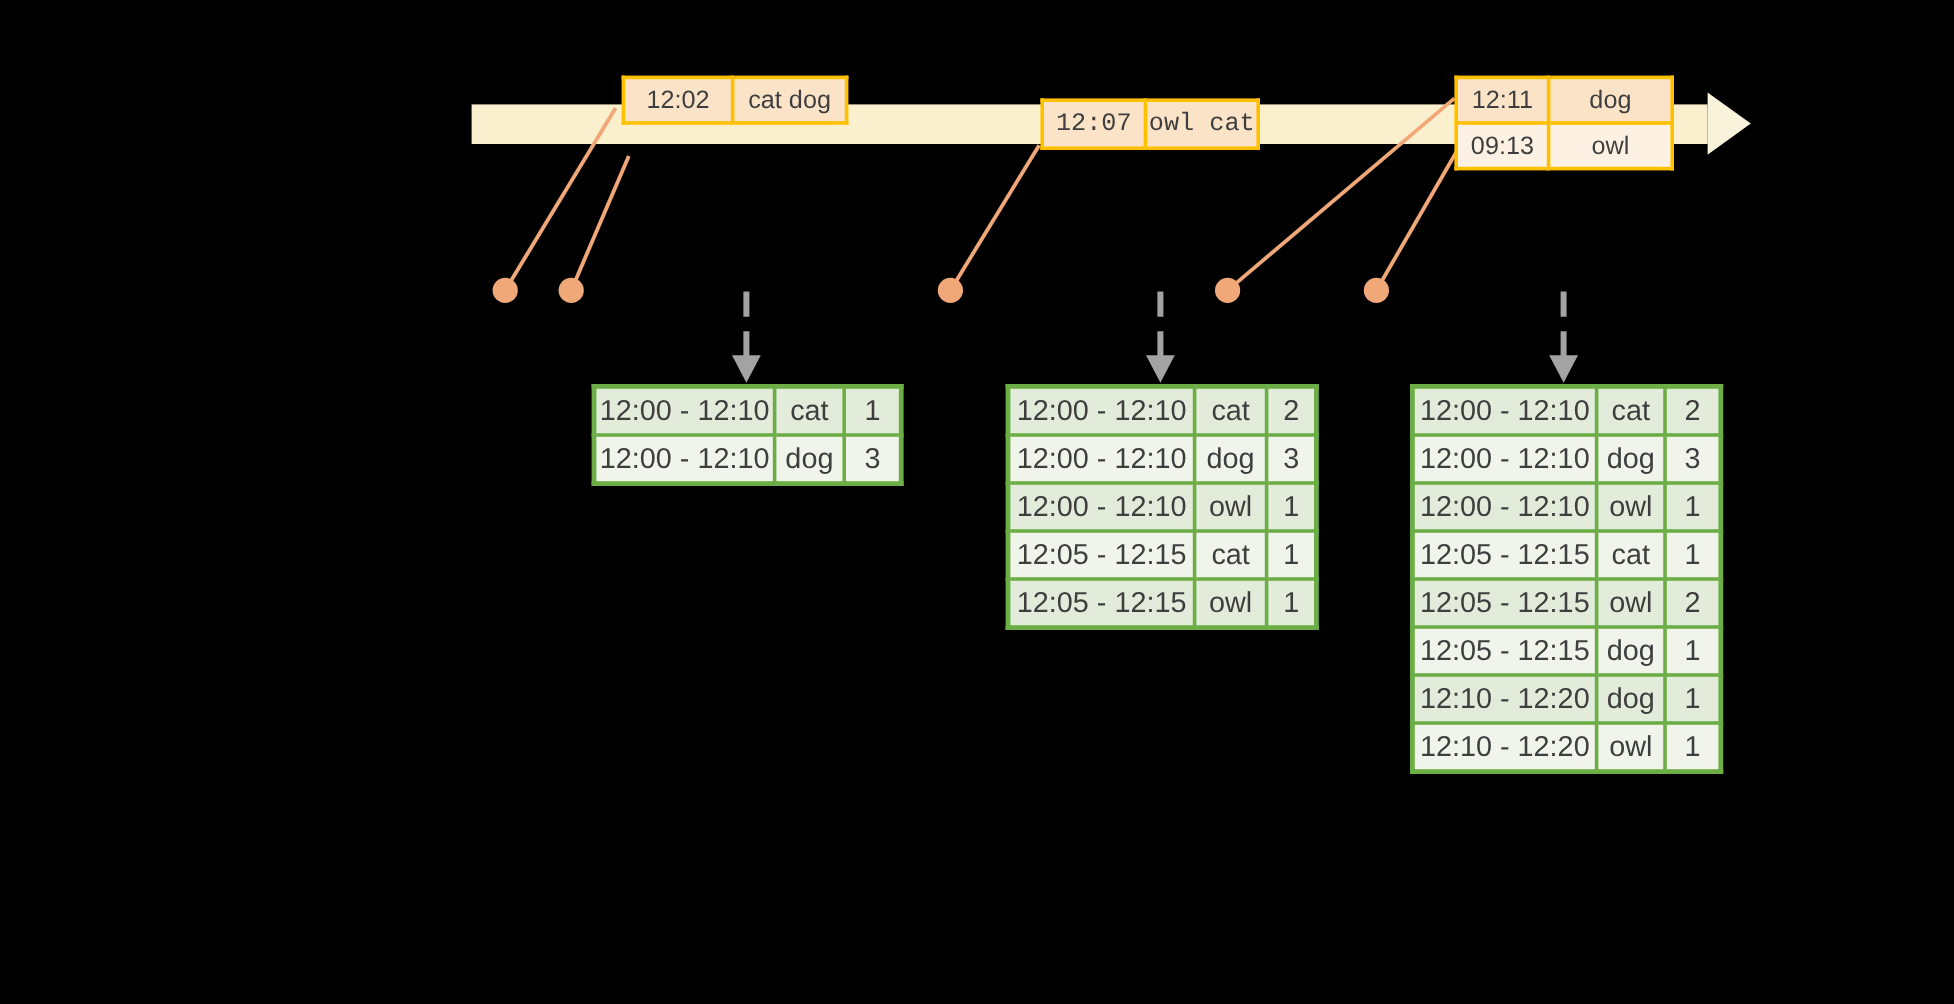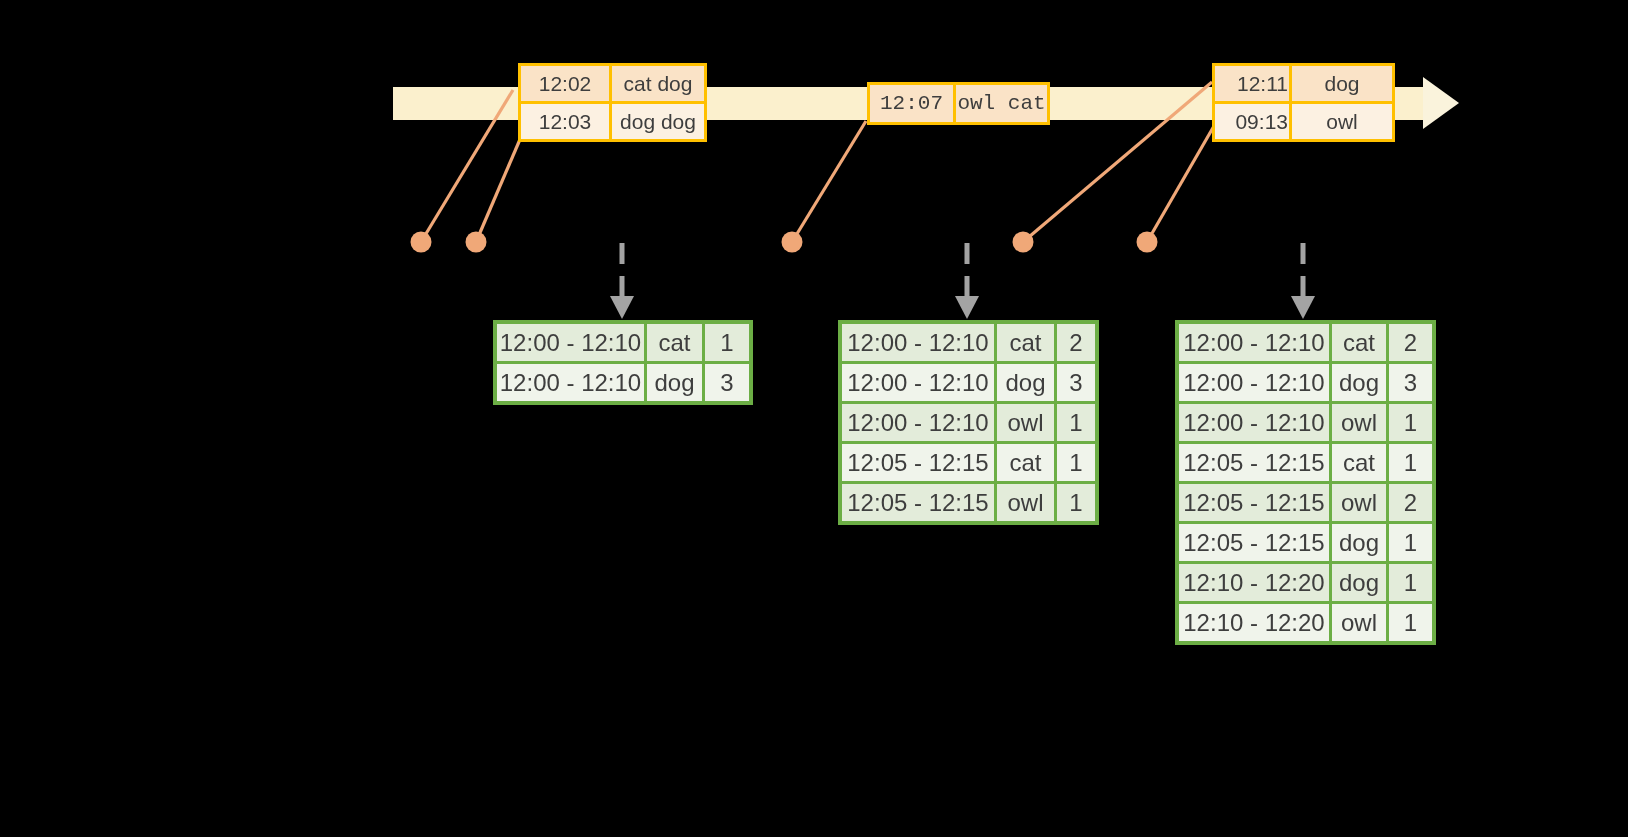--- a/index.html
+++ b/index.html
@@ -19,21 +19,21 @@
   
   .ot td{border:3px solid #FFC000;font-size:21px;height:33px;}
   .ot tr:nth-child(odd) td{background:#FAE3C7;}
   .ot tr:nth-child(even) td{background:#FCF1E2;}
   .ot1{left:518px;top:63px;}
   .ot1 .c-time{width:86px;} .ot1 .c-words{width:90px;}
   .ot2{left:867px;top:82px;}
   .ot2 td{height:35px;font-family:Liberation Mono, monospace;}
   .ot2 .c-time{width:81px;background:#FAE5CA;} .ot2 .c-words{width:89px;background:#FBECD9;}
   .ot3{left:1212px;top:63px;}
-  .ot3 .c-time{width:72px;text-align:right;} .ot3 .c-words{width:98px;}
+  .ot3 .c-time{width:72px;} .ot3 .c-words{width:98px;}
   
   .gt{border:4px solid #6CAE45;}
   .gt td{border:3px solid #6CAE45;font-size:24px;height:35px;}
   .gt tr:nth-child(odd) td{background:#E3ECDA;}
   .gt tr:nth-child(even) td{background:#F0F4EB;}
   .gtA{left:493px;top:320px;}
   .gtA .c-win{width:145px;} .gtA .c-word{width:53px;} .gtA .c-count{width:42px;}
   .gtB{left:838px;top:320px;}
   .gtB .c-win{width:150px;} .gtB .c-word{width:55px;} .gtB .c-count{width:36px;}
   .gtC{left:1175px;top:320px;}
@@ -77,24 +77,20 @@
       </g>
     </g>
   </svg>
 
   <table class="ot ot1">
     <tbody>
         <tr>
       <td class="c-time">12:02</td>
       <td class="c-words">cat dog</td>
     </tr>
-    <tr>
-      <td class="c-time">12:03</td>
-      <td class="c-words">dog dog</td>
-    </tr>
   </tbody>
     </table>
 
   <table class="ot ot2">
     <tbody>
         <tr>
       <td class="c-time">12:07</td>
       <td class="c-words">owl cat</td>
     </tr>
   </tbody>

